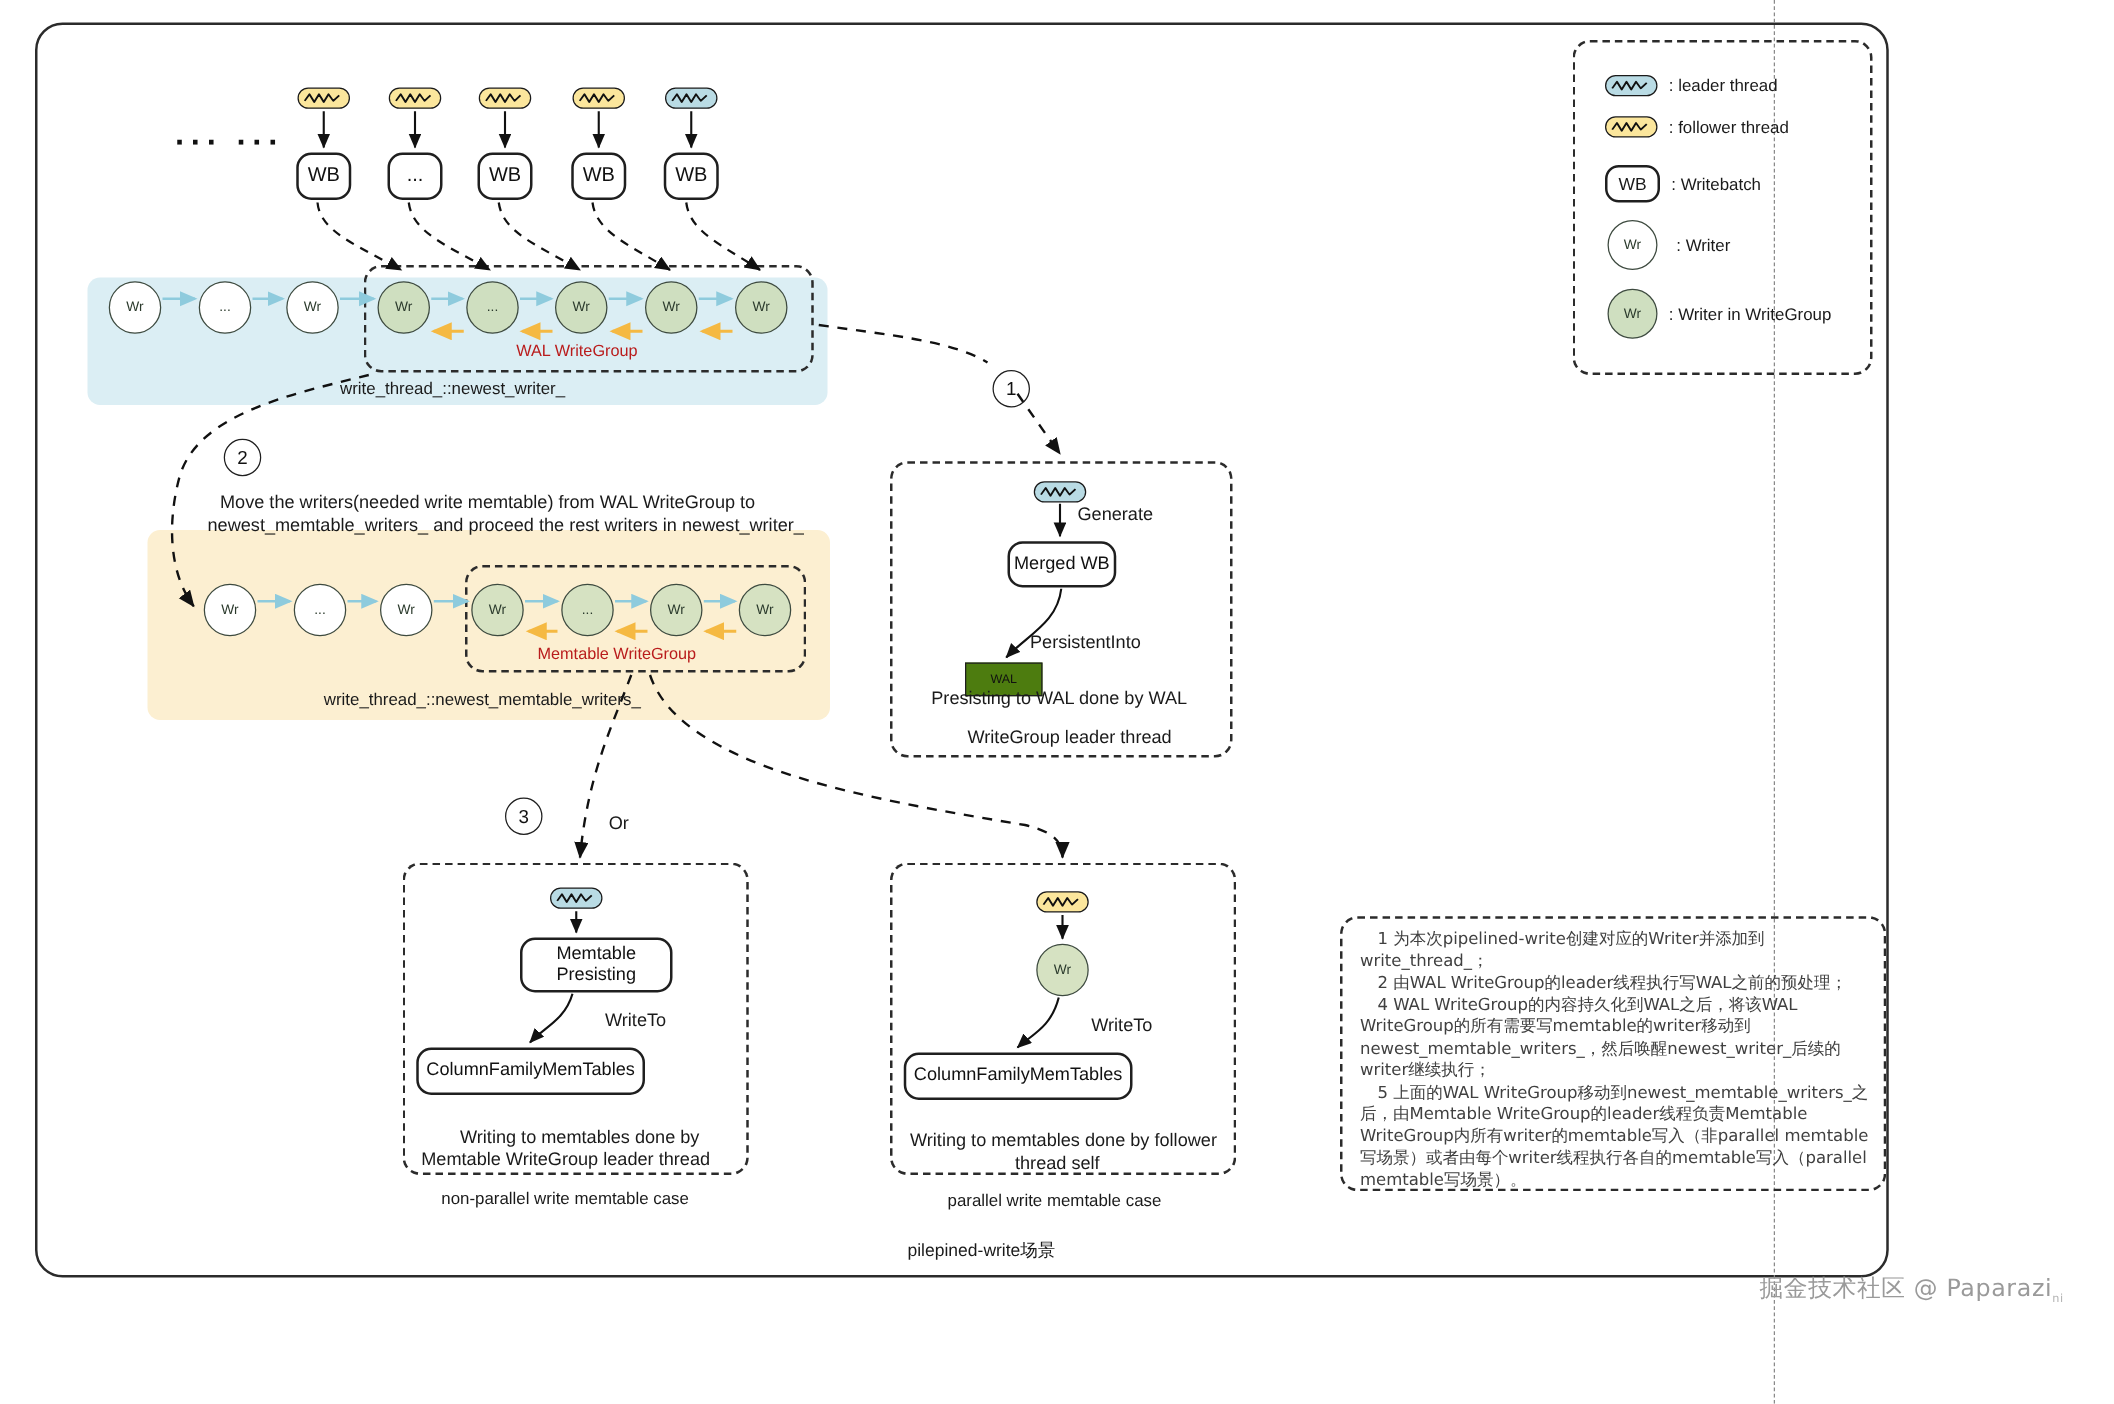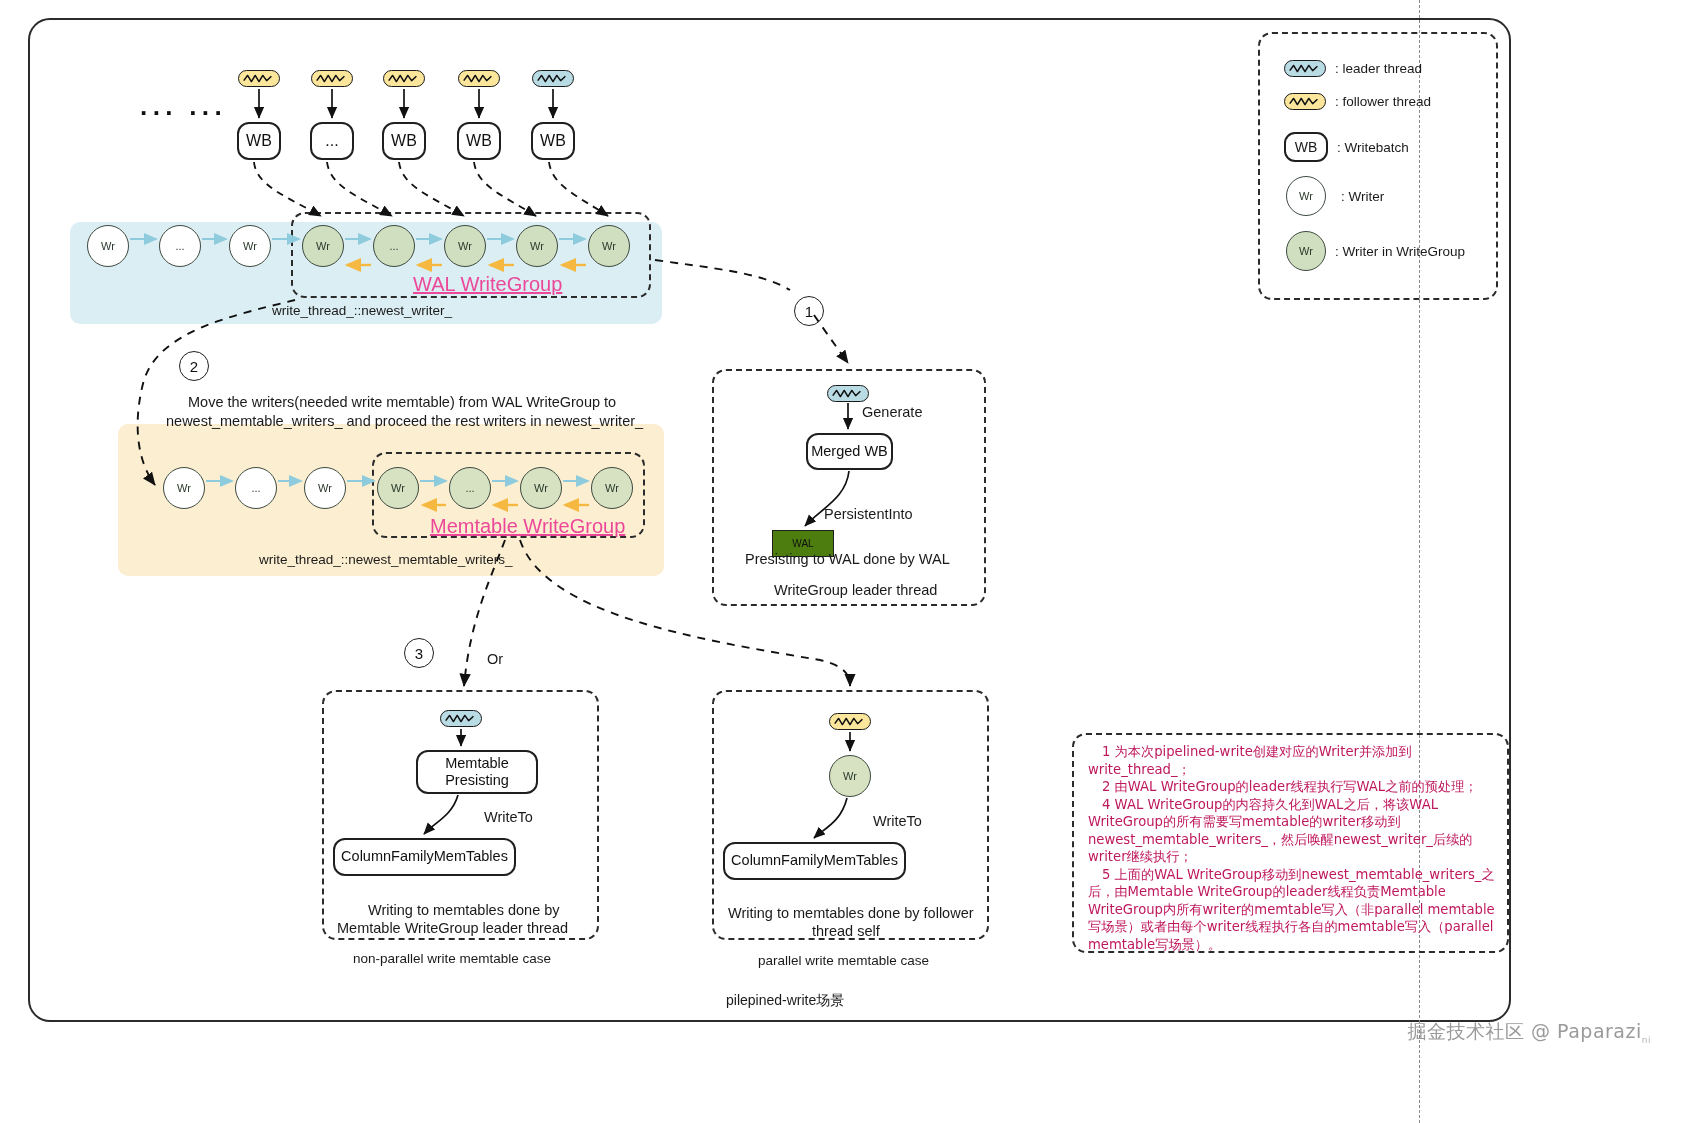--- a/index.html
+++ b/index.html
@@ -67,21 +67,21 @@
   .circ-wr.grp { background:#cfdfc0; }
   .circ-wr.grp2 { background:#d6e2c2; }
   .step-num {
     position:absolute; width:30px; height:30px; border-radius:50%;
     border:1.8px solid #1f1f1f; background:#fff;
     display:flex; align-items:center; justify-content:center;
     font-size:15px; color:#111;
   }
   .cap { position:absolute; font-size:14.5px; color:#1a1a1a; line-height:1.25; }
   .cap.sm { font-size:13.5px; }
-  .grp-label { position:absolute; font-size:20px; color:#ec4899;text-decoration:underline; }
+  .grp-label { position:absolute; font-size:13px; color:#b91c1c; }
   .lane-label { position:absolute; font-size:13.5px; color:#1a1a1a; }
 
   
   .legend-box {
     position:absolute; left:1258px; top:32px; width:240px; height:268px;
     border:2px dashed #2b2b2b; border-radius:14px;
   }
   .legend-row { position:absolute; display:flex; align-items:center; gap:9px; }
   .legend-row .lg-text { font-size:13.5px; color:#1a1a1a; white-space:nowrap; }
   .lg-wb {
@@ -96,21 +96,21 @@
   }
   .lg-circ.grp { background:#cfdfc0; }
 
   
   .notes-box {
     position:absolute; left:1072px; top:733px; width:437px; height:220px;
     border:2px dashed #2b2b2b; border-radius:14px;
     padding:8px 12px 8px 14px;
   }
   .notes-box p {
-    margin:0; font-size:13.2px; line-height:1.33; color:#be185d;
+    margin:0; font-size:13.2px; line-height:1.33; color:#404040;
     font-family:"DejaVu Sans", sans-serif;
     text-indent:14px;
   }
   .watermark {
     position:absolute; right:40px; bottom:78px;
     font-size:19px; color:#9a9a9a; letter-spacing:0.5px;
     font-family:"DejaVu Sans", sans-serif;
   }
   .watermark sub { font-size:9px; color:#b3b3b3; }
   .bottom-title { position:absolute; font-size:14px; color:#1a1a1a; }
@@ -170,21 +170,21 @@
   <div class="circ-wr" style="left:159px; top:225px;">...</div>
   <div class="circ-wr" style="left:229px; top:225px;">Wr</div>
 
   <div class="circ-wr grp" style="left:302px; top:225px;">Wr</div>
   <div class="circ-wr grp" style="left:373px; top:225px;">...</div>
   <div class="circ-wr grp" style="left:444px; top:225px;">Wr</div>
   <div class="circ-wr grp" style="left:516px; top:225px;">Wr</div>
   <div class="circ-wr grp" style="left:588px; top:225px;">Wr</div>
 
   <div class="step-num" style="left:179px; top:351px;">2</div>
-  <div class="cap" style="left:176px; top:393px;margin-left:12px;">Move the writers(needed write memtable) from WAL WriteGroup to</div>
+  <div class="cap" style="left:176px; top:393px;">Move the writers(needed write memtable) from WAL WriteGroup to</div>
   <div class="cap" style="left:166px; top:412px;">newest_memtable_writers_ and proceed the rest writers in newest_writer_</div>
 
   <div class="dashbox" style="left:372px; top:452px; width:273px; height:86px;"></div>
   <div class="grp-label" style="left:430px; top:515px;">Memtable WriteGroup</div>
   <div class="lane-label" style="left:259px; top:552px;">write_thread_::newest_memtable_writers_</div>
 
   <div class="circ-wr" style="left:163px; top:467px;">Wr</div>
   <div class="circ-wr" style="left:235px; top:467px;">...</div>
   <div class="circ-wr" style="left:304px; top:467px;">Wr</div>
 

